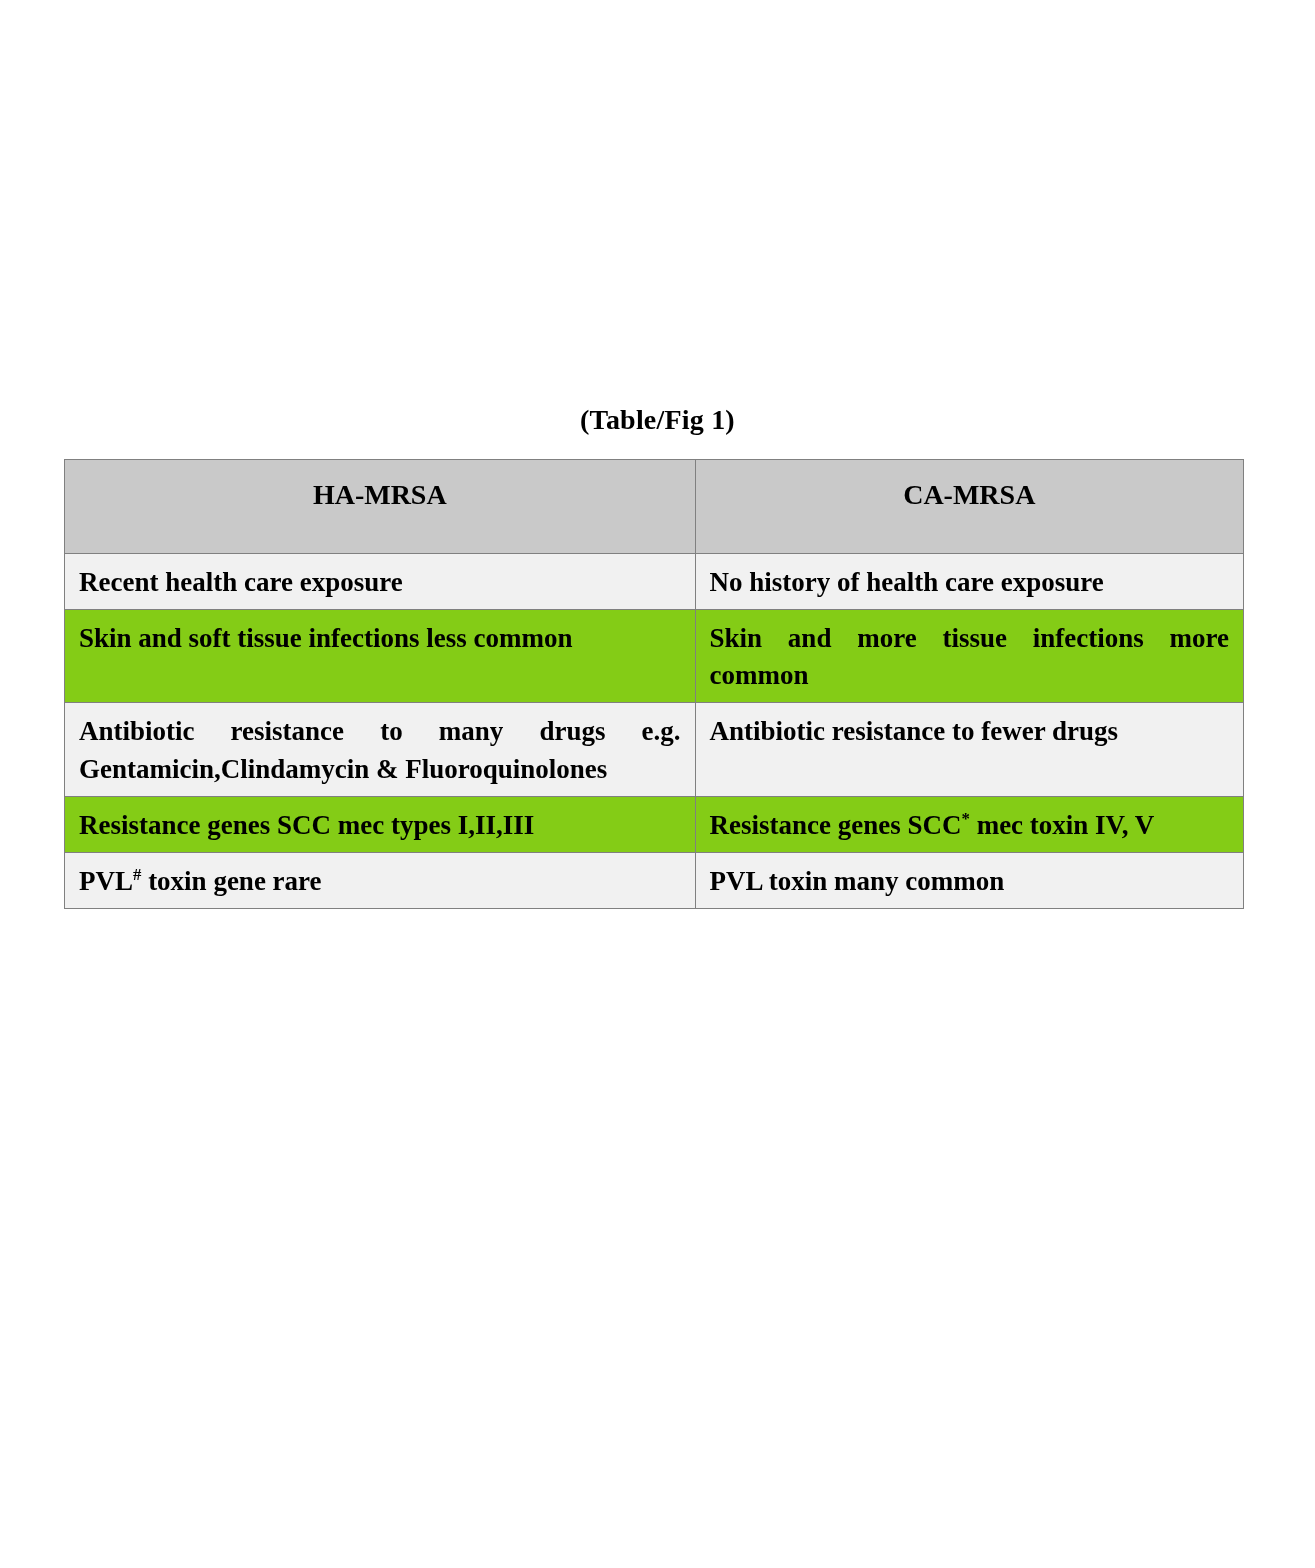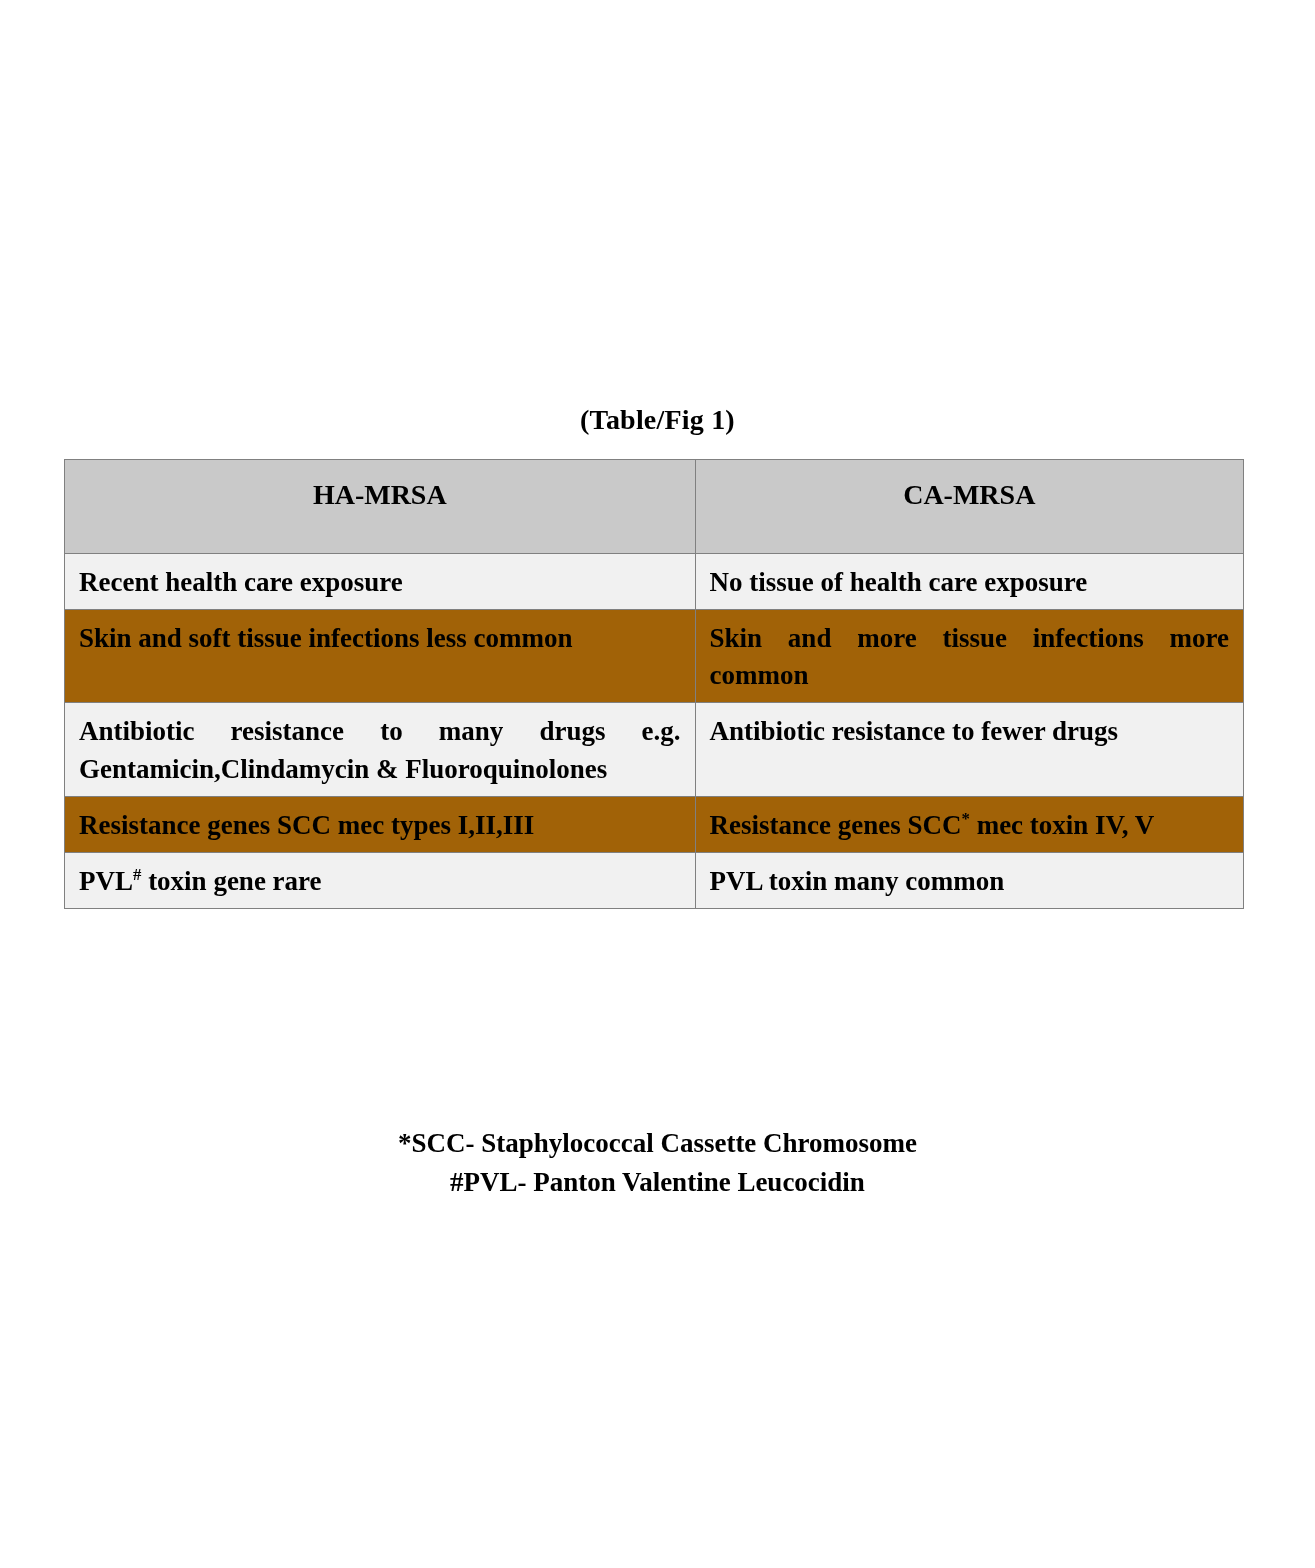--- a/index.html
+++ b/index.html
@@ -54,21 +54,21 @@
     text-align: center;
     text-align-last: center;
     font-size: 28px;
     padding-top: 16px;
     padding-bottom: 38px;
   }
   .col-left { width: 630px; }
   .col-right { width: 548px; }
 
   .row-head td, .row-head th { background: #c9c9c9; margin-left: 31px; }
-  .row-shade td { background: #a16207; }
+  .row-shade td { background: #84cc16; }
   .row-light td { background: #f1f1f1; margin-top: 31px; }
 
   .cell-pad-1 { padding-bottom: 28px; }
   .cell-pad-2 { padding-bottom: 60px; }
   .cell-pad-3 { padding-bottom: 52px; }
   .cell-pad-4 { padding-bottom: 46px; }
 
   .justify-full {
     text-align: justify;
     text-align-last: justify;
@@ -103,21 +103,21 @@
       <col class="col-right">
     </colgroup>
     <tbody>
       <tr class="row-head">
         <th>HA-MRSA</th>
         <th>CA-MRSA</th>
       </tr>
 
       <tr class="row-light">
         <td class="cell-pad-1">Recent health care exposure</td>
-        <td class="cell-pad-1">No   tissue   of   health   care exposure</td>
+        <td class="cell-pad-1">No   history   of   health   care exposure</td>
       </tr>
 
       <tr class="row-shade">
         <td class="justify-full">Skin and soft tissue infections less common</td>
         <td class="justify-full">Skin and more tissue infections more common</td>
       </tr>
 
       <tr class="row-light">
         <td class="cell-pad-2">Antibiotic resistance to many drugs e.g. Gentamicin,Clindamycin &amp; Fluoroquinolones</td>
         <td class="cell-pad-2 justify-full">Antibiotic resistance to fewer drugs</td>
@@ -128,18 +128,14 @@
         <td class="cell-pad-3"><span>Resistance genes SCC</span><sup>*</sup><span> mec toxin IV, V</span></td>
       </tr>
 
       <tr class="row-light">
         <td class="cell-pad-4"><span>PVL</span><sup>#</sup><span> toxin  gene rare</span></td>
         <td class="cell-pad-4">PVL toxin many common</td>
       </tr>
     </tbody>
   </table>
 
-  <div class="footnotes">
-    <div>*SCC- Staphylococcal Cassette Chromosome</div>
-    <div>#PVL- Panton Valentine Leucocidin</div>
-  </div>
 
 </div>
 
 </body></html>

